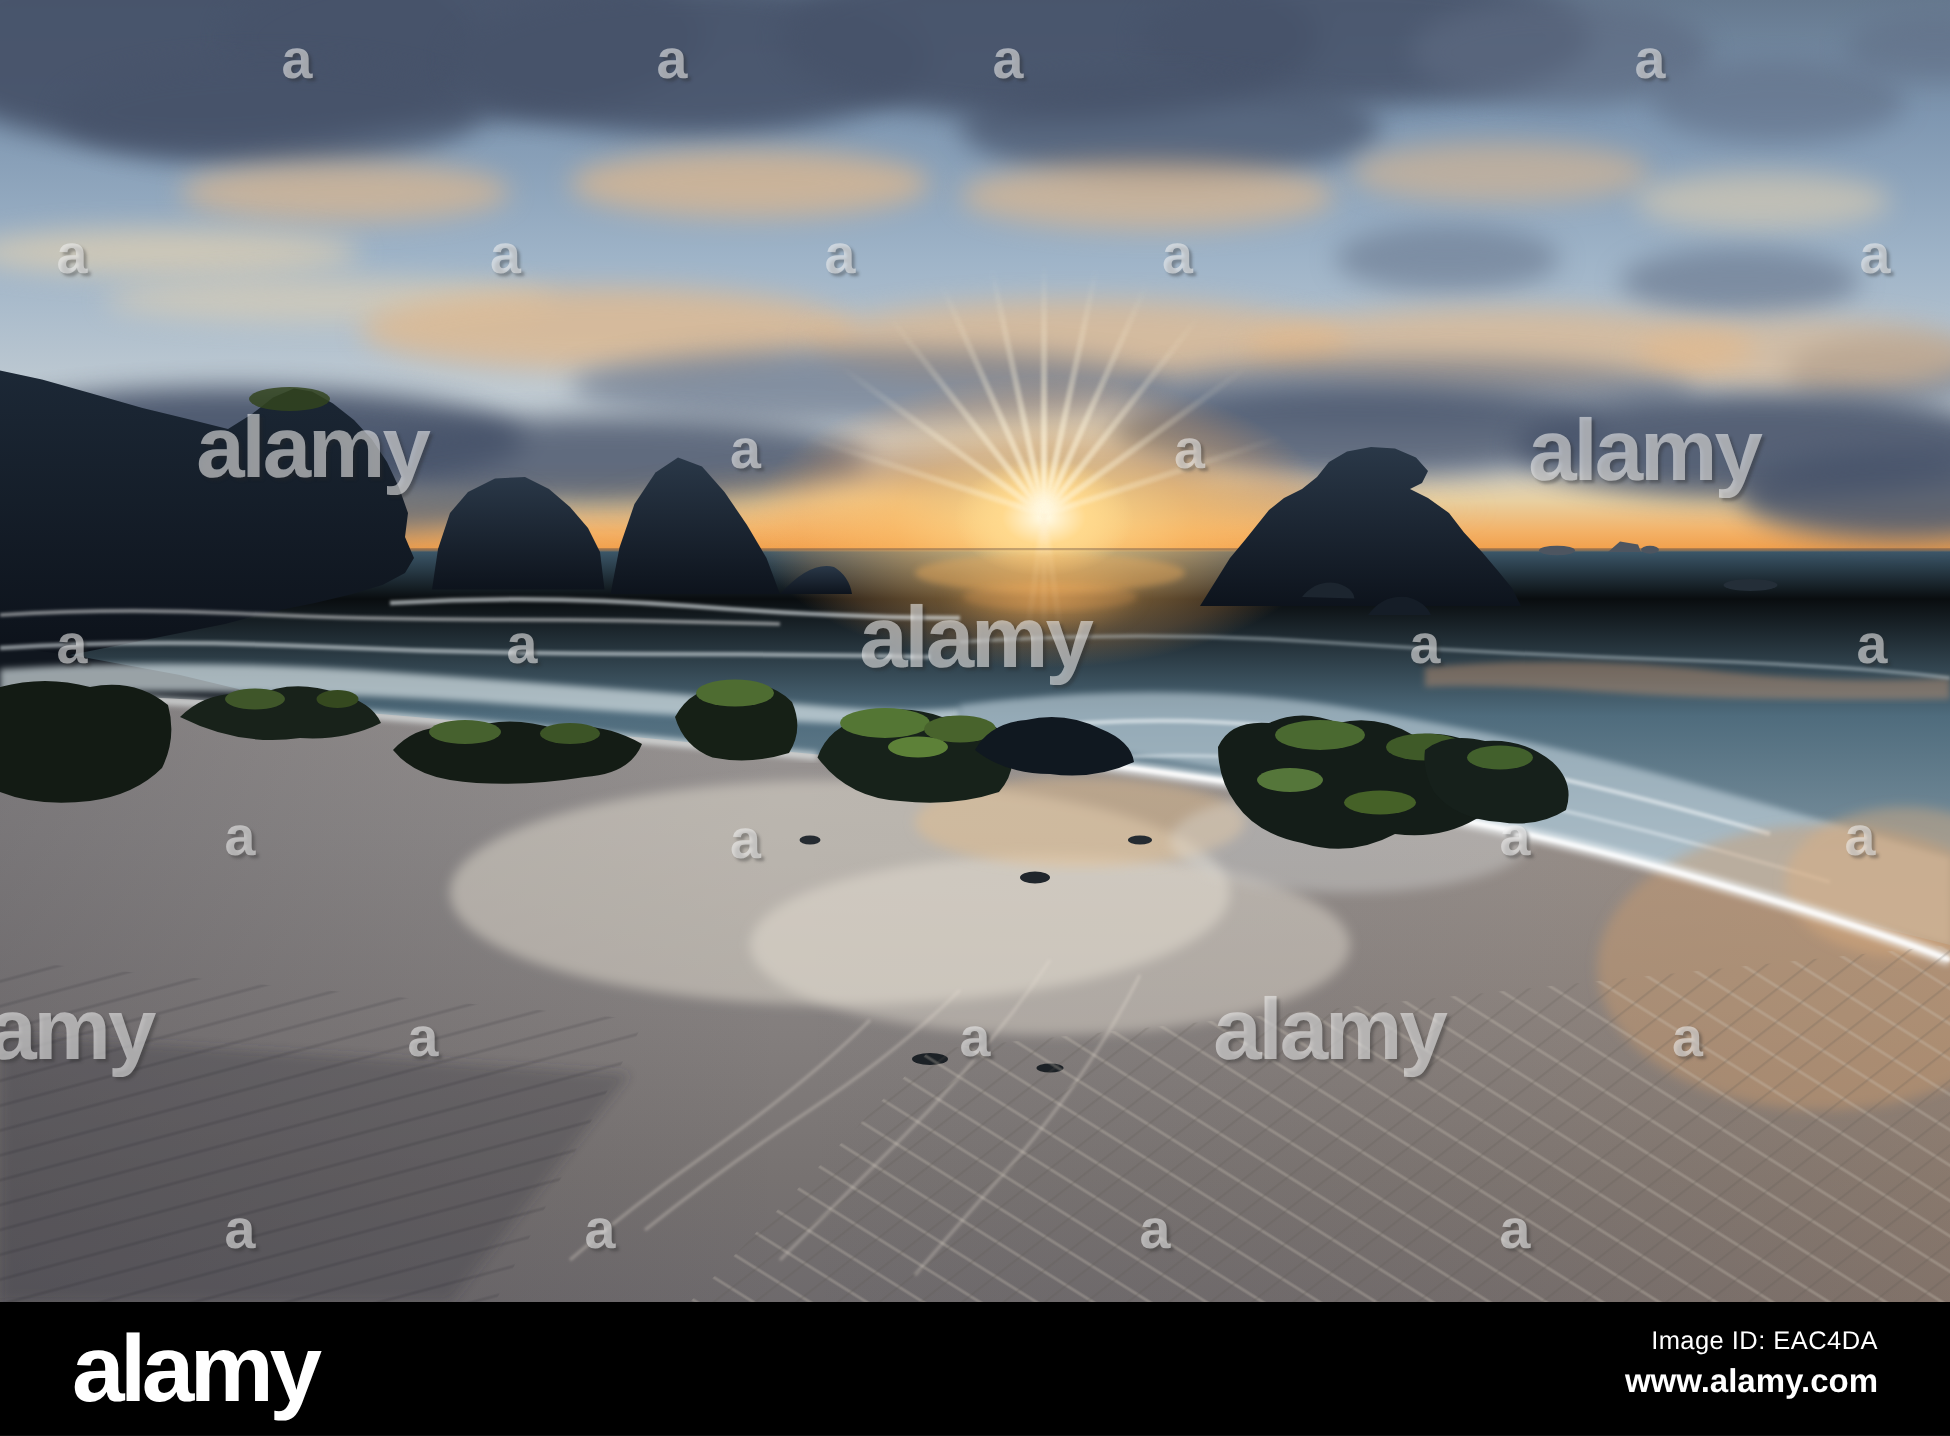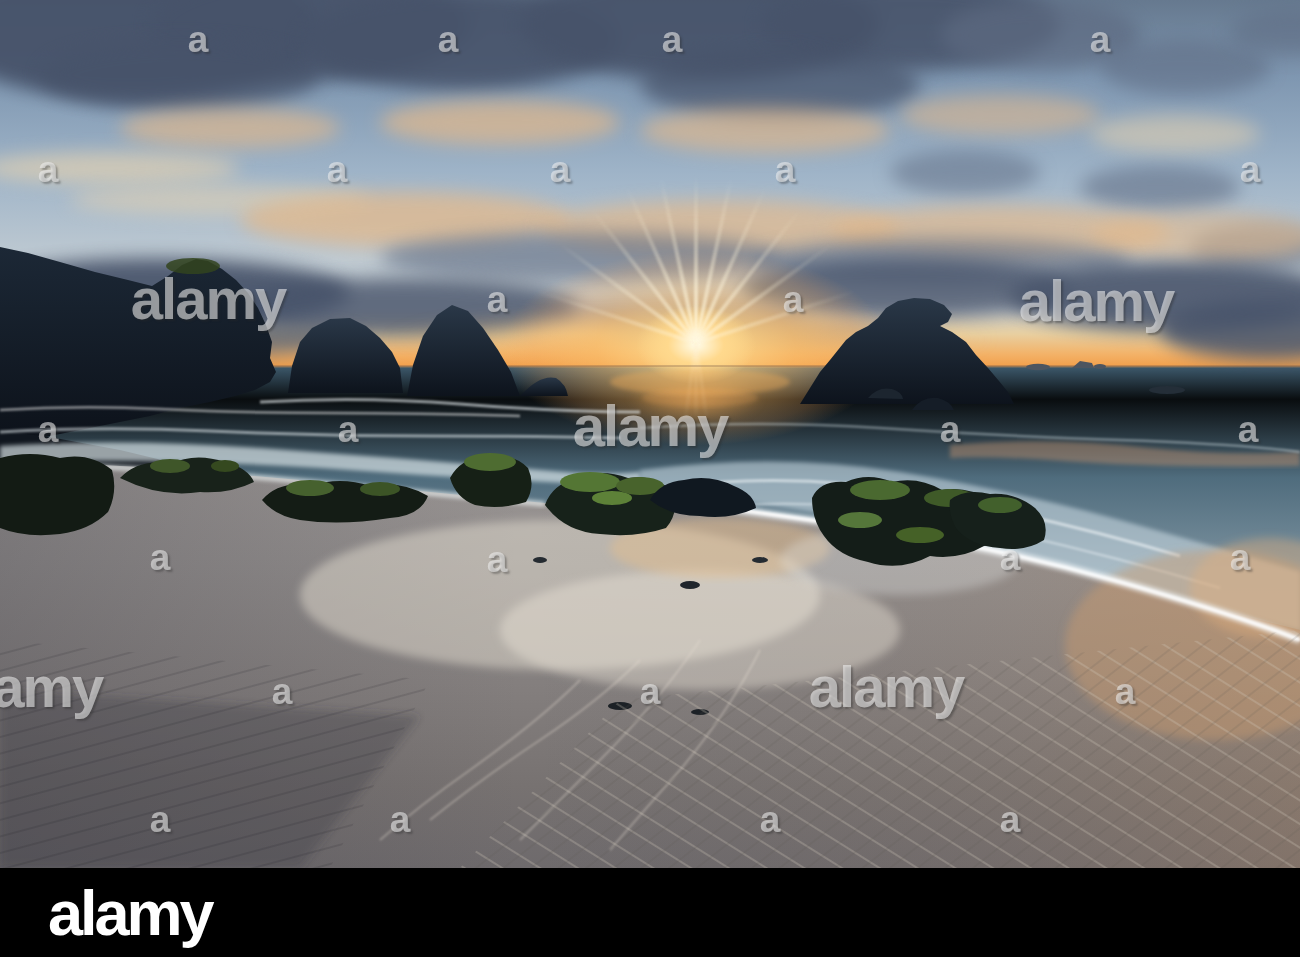--- a/index.html
+++ b/index.html
@@ -301,15 +301,19 @@
         <span class="wm wm-small" style="left: 1125px; top: 692px;">a</span>
         <span class="wm wm-small" style="left: 160px; top: 820px;">a</span>
         <span class="wm wm-small" style="left: 400px; top: 820px;">a</span>
         <span class="wm wm-small" style="left: 770px; top: 820px;">a</span>
         <span class="wm wm-small" style="left: 1010px; top: 820px;">a</span>
       </div>
   </div>
 
   <div class="footer">
     <div class="logo">alamy</div>
+    <div class="meta">
+      <div class="id">Image ID: EAC4DA</div>
+      <div class="site">www.alamy.com</div>
+    </div>
   </div>
 
 </div>
 
 </body></html>

